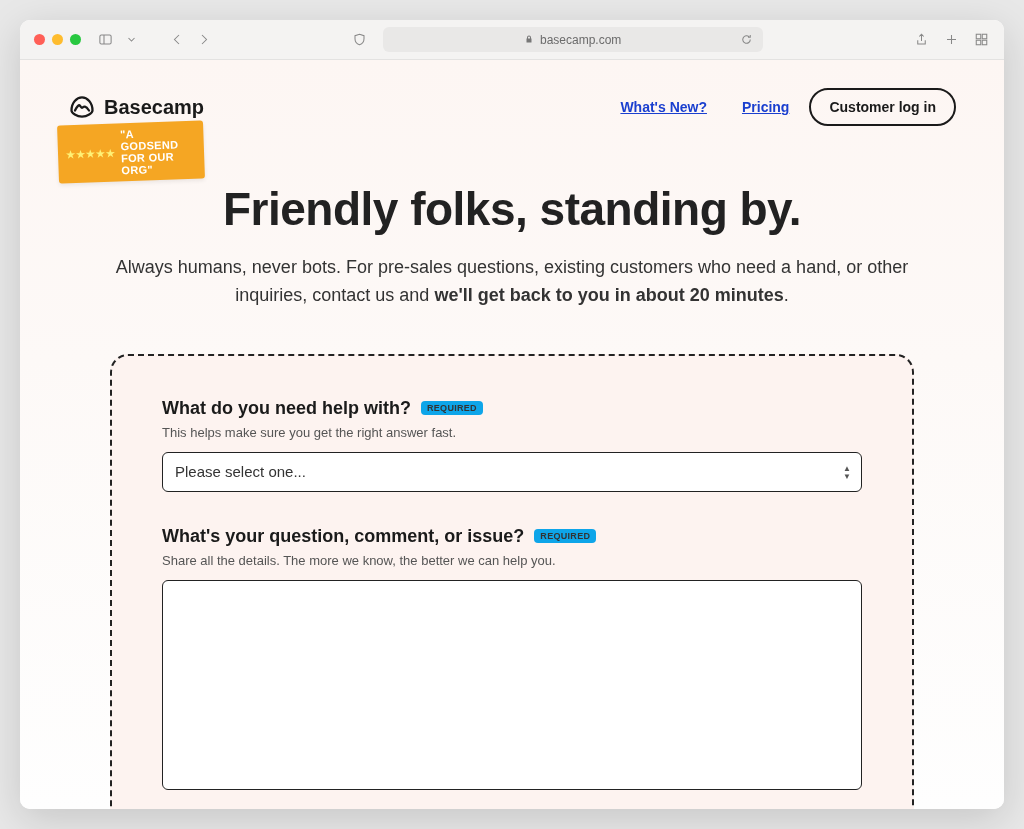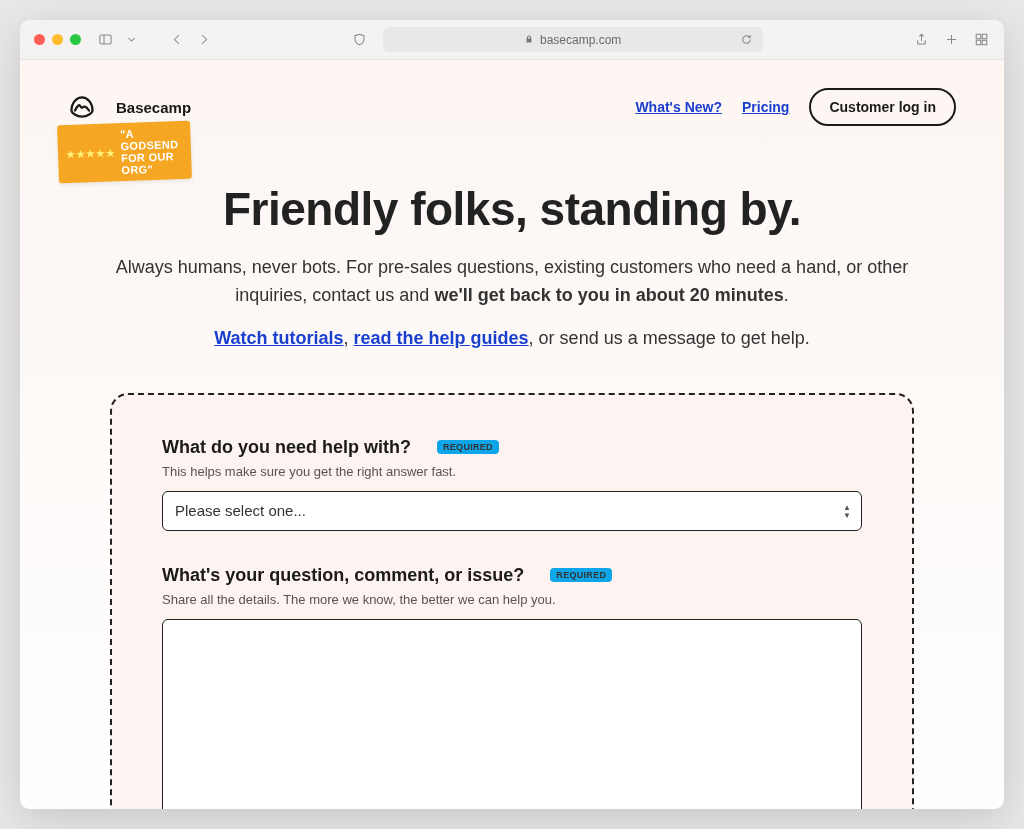--- a/index.html
+++ b/index.html
@@ -64,40 +64,40 @@
     overflow: hidden;
     position: relative;
   }
   .site-header {
     display: flex;
     align-items: center;
     justify-content: space-between;
     padding: 28px 48px 0 48px;
   }
   .logo-wrap { position: relative; }
-  .logo { display:flex; align-items:center; gap:20px; font-weight:800; font-size:15px; color:#1a1a1a; }
+  .logo { display:flex; align-items:center; gap:8px; font-weight:800; font-size:20px; color:#1a1a1a; }
   .logo svg { width:28px; height:28px; }
   .tagline-badge {
     position: absolute;
     top: 30px;
     left: -10px;
     background: #f5a623;
     color: #fff;
     font-weight: 800;
     font-size: 11px;
     letter-spacing: 0.3px;
     padding: 5px 10px 5px 8px;
     border-radius: 3px;
     transform: rotate(-2deg);
     display:flex; align-items:center; gap:5px;
     box-shadow: 0 2px 4px rgba(0,0,0,.08);
   }
   .tagline-badge .stars { color:#fff176; font-size:10px; letter-spacing:1px; }
   .nav-right { display:flex; align-items:center; gap:20px; }
-  .nav-link { color:#1a3fcf; font-weight:700; font-size:14px; text-decoration:underline; }
+  .nav-link { color:#1a3fcf; font-weight:700; font-size:14px; text-decoration:underline;margin-left:15px; }
   .login-btn {
     border: 2px solid #1a1a1a;
     border-radius: 999px;
     padding: 9px 18px;
     font-weight: 700;
     font-size: 14px;
     background: transparent;
     color:#1a1a1a;
     cursor:pointer;
   }
@@ -109,21 +109,21 @@
   .hero .links-row { font-size:18px; margin-top:18px; color:#333; }
   .hero .links-row a { color:#1a3fcf; font-weight:700; text-decoration:underline; }
 
   .form-card {
     margin: 18px 90px 0;
     border: 2px dashed #222;
     border-radius: 18px;
     padding: 42px 50px 80px;
     background: #fdf3f0;
   }
-  .form-label-row { display:flex; align-items:center; gap:26px; }
+  .form-label-row { display:flex; align-items:center; gap:10px; }
   .form-label { font-weight:800; font-size:18px; color:#1a1a1a; }
   .required-pill {
     background:#0ea5e9; color:#333; font-size:9px; font-weight:800;
     padding:2px 6px; border-radius:4px; letter-spacing:0.3px;
   }
   .form-hint { font-size:13px; color:#555; margin-top:6px; }
   .select-box {
     margin-top:12px;
     width:100%;
     height:40px;
@@ -252,24 +252,20 @@
         <a class="nav-link">Pricing</a>
         <button class="login-btn">Customer log in</button>
       </div>
     </div>
 
     <div class="hero">
       <h1>Friendly folks, standing by.</h1>
       <p class="sub">
         <span>Always humans, never bots. For pre-sales questions, existing customers who need a hand, or other inquiries, contact us and </span><strong>we'll get back to you in about 20 minutes</strong><span>.</span>
       </p>
-      <p class="links-row">
-        <a>Watch tutorials</a>,
-        <a>read the help guides</a><span>, or send us a message to get help.</span>
-      </p>
     </div>
 
     <div class="form-card">
       <div class="form-group">
         <div class="form-label-row">
           <span class="form-label">What do you need help with?</span>
           <span class="required-pill">REQUIRED</span>
         </div>
         <div class="form-hint">This helps make sure you get the right answer fast.</div>
         <div class="select-box">

